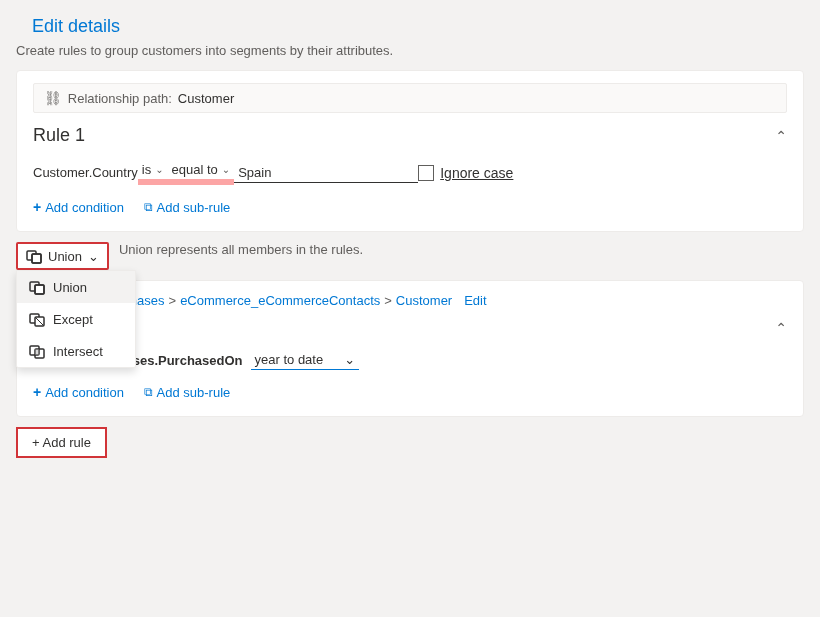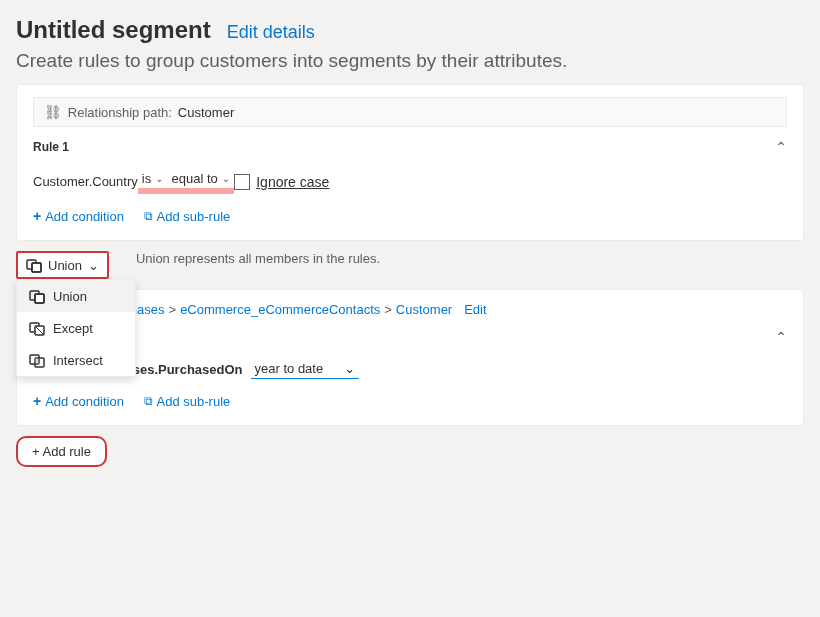--- a/index.html
+++ b/index.html
@@ -19,21 +19,21 @@
       display: inline;
     }
     .edit-details-link {
       font-size: 18px;
       color: #0078d4;
       margin-left: 16px;
       cursor: pointer;
       text-decoration: none;
     }
     .subtitle {
-      font-size: 19px;
+      font-size: 13px;
       color: #605e5c;
       margin-top: 6px;
       margin-bottom: 12px;
     }
     .rule-card {
       background: #ffffff;
       border: 1px solid #edebe9;
       border-radius: 4px;
       padding: 12px 16px 16px 16px;
       margin-bottom: 10px;
@@ -54,22 +54,22 @@
       font-size: 14px;
       color: #605e5c;
     }
     .rule-header {
       display: flex;
       justify-content: space-between;
       align-items: center;
       margin-bottom: 14px;
     }
     .rule-title {
-      font-size: 12px;
-      font-weight: 700;
+      font-size: 18px;
+      font-weight: 400;
     }
     .chevron-icon {
       font-size: 14px;
       color: #605e5c;
       cursor: pointer;
     }
     .condition-row {
       display: flex;
       align-items: center;
       margin-bottom: 14px;
@@ -177,21 +177,21 @@
       font-size: 13px;
       cursor: pointer;
       color: #323130;
     }
     .union-menu-item.selected {
       background: #f3f2f1;
     }
     .union-hint {
       font-size: 13px;
       color: #605e5c;
-      margin-left: 27px;
+      margin-left: 10px;
     }
     .operator-row {
       display: flex;
       align-items: flex-start;
       margin-bottom: 10px;
       margin-top: 10px;
       position: relative;
     }
     .rule2-card {
       background: #ffffff;
@@ -234,32 +234,31 @@
       cursor: pointer;
       font-size: 13px;
       color: #323130;
     }
     .add-rule-btn {
       display: flex;
       align-items: flex-start;
       gap: 6px;
       background: #fff;
       border: 2px solid #d13438;
-      border-radius: 10px;
+      border-radius: 0;
       padding: 6px 14px;
       font-size: 13px;
       color: #323130;
       cursor: pointer;
     }
   </style>
 </head>
 <body>
 
 <div style="margin-bottom: 4px; display: flex; align-items: baseline; gap: 0;">
-  <h1 class="page-title">Untitled segment</h1>
   <a class="edit-details-link">Edit details</a>
 </div>
 <p class="subtitle">Create rules to group customers into segments by their attributes.</p>
 
 <div class="rule-card">
 
   <div class="relationship-bar">
     <span class="relationship-icon">⛓</span>
     <span>Relationship path:</span>
     <span style="color:#323130; font-weight:500;">Customer</span>
@@ -273,20 +272,21 @@
   <div class="condition-row">
     <span class="attr-label">Customer.Country</span>
     <div class="dropdown-select">
       <span>is</span>
       <span class="chevron-down">⌄</span>
     </div>
     <div class="dropdown-select">
       <span>equal to</span>
       <span class="chevron-down">⌄</span>
     </div>
+    <input class="text-input" type="text" value="Spain" style="">
     <div class="checkbox-area">
       <div class="checkbox-box"></div>
       <span>Ignore case</span>
     </div>
   </div>
 
   <div class="action-bar">
     <button class="action-btn">
       <span class="plus-icon">+</span>
       <span>Add condition</span>

